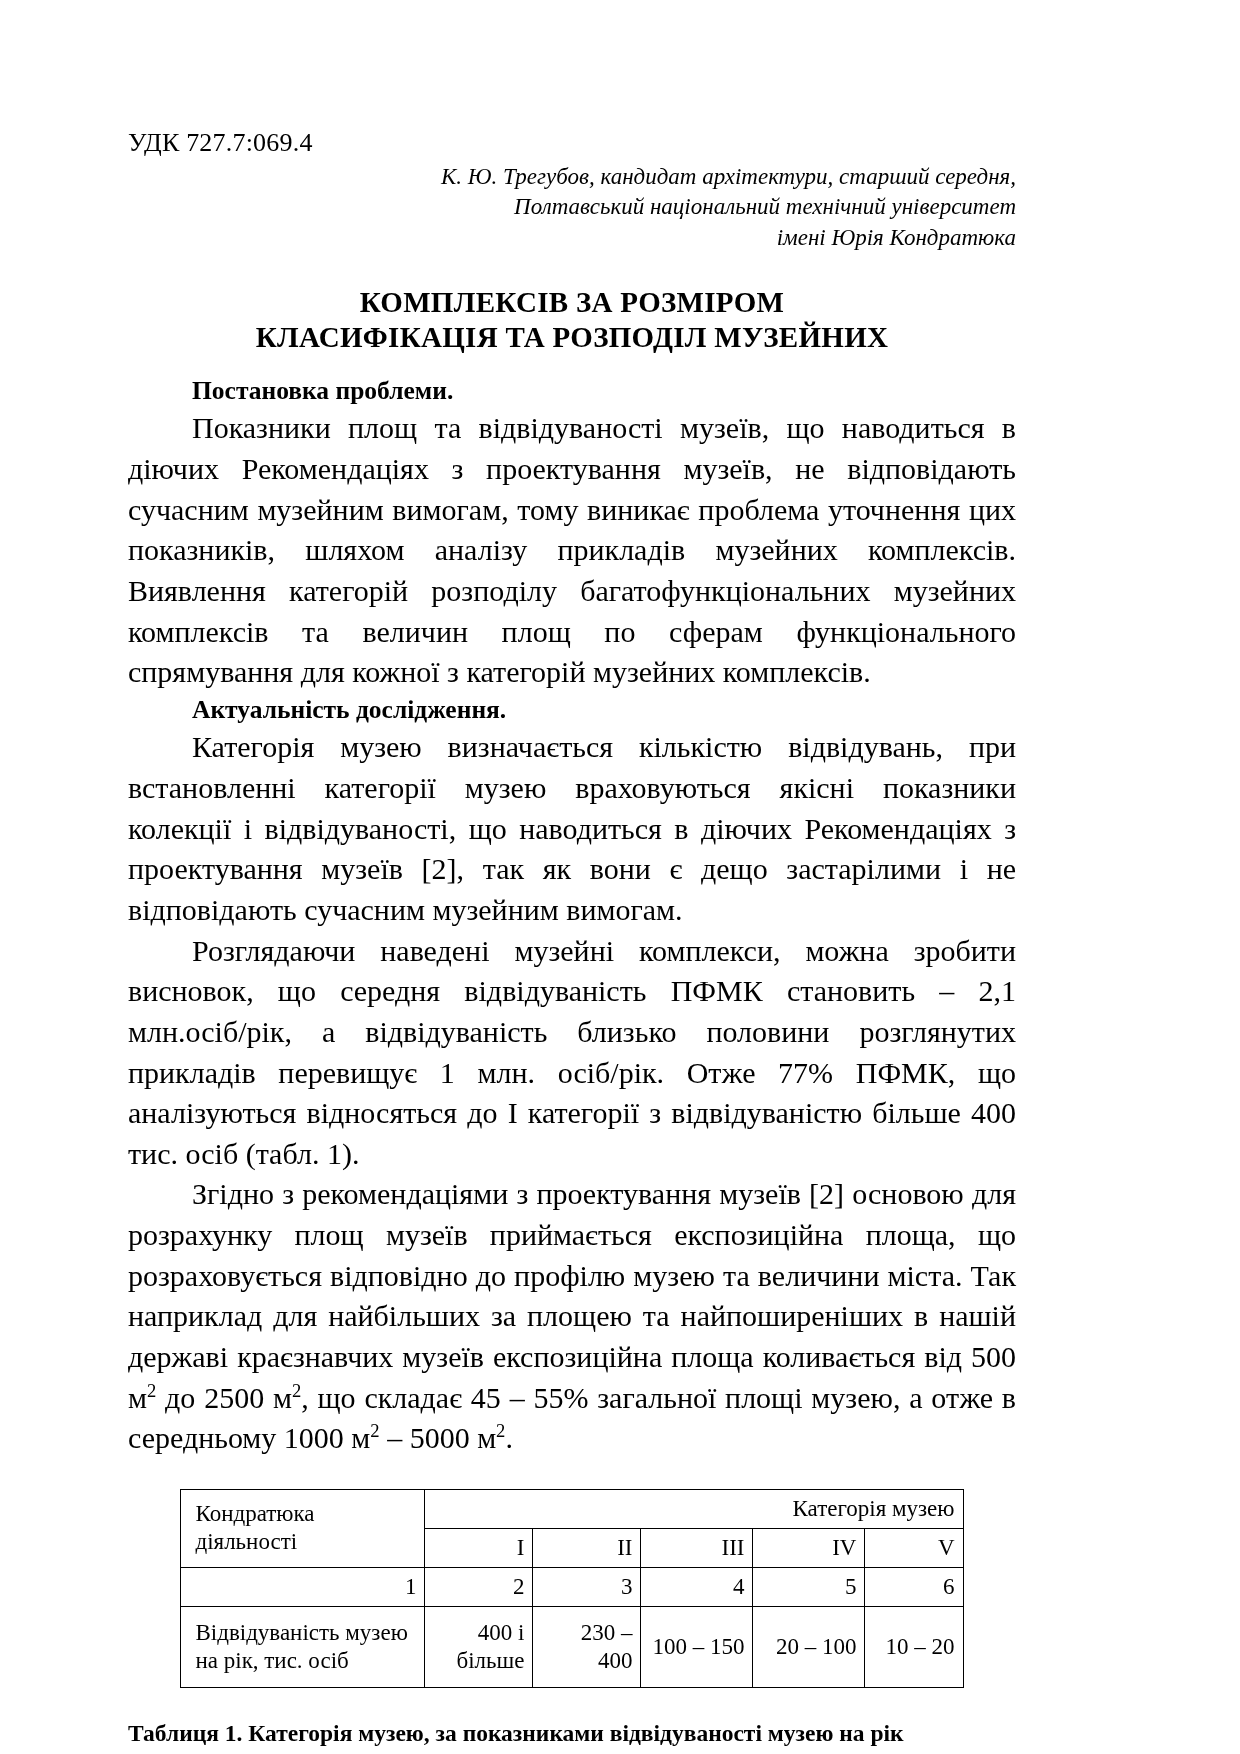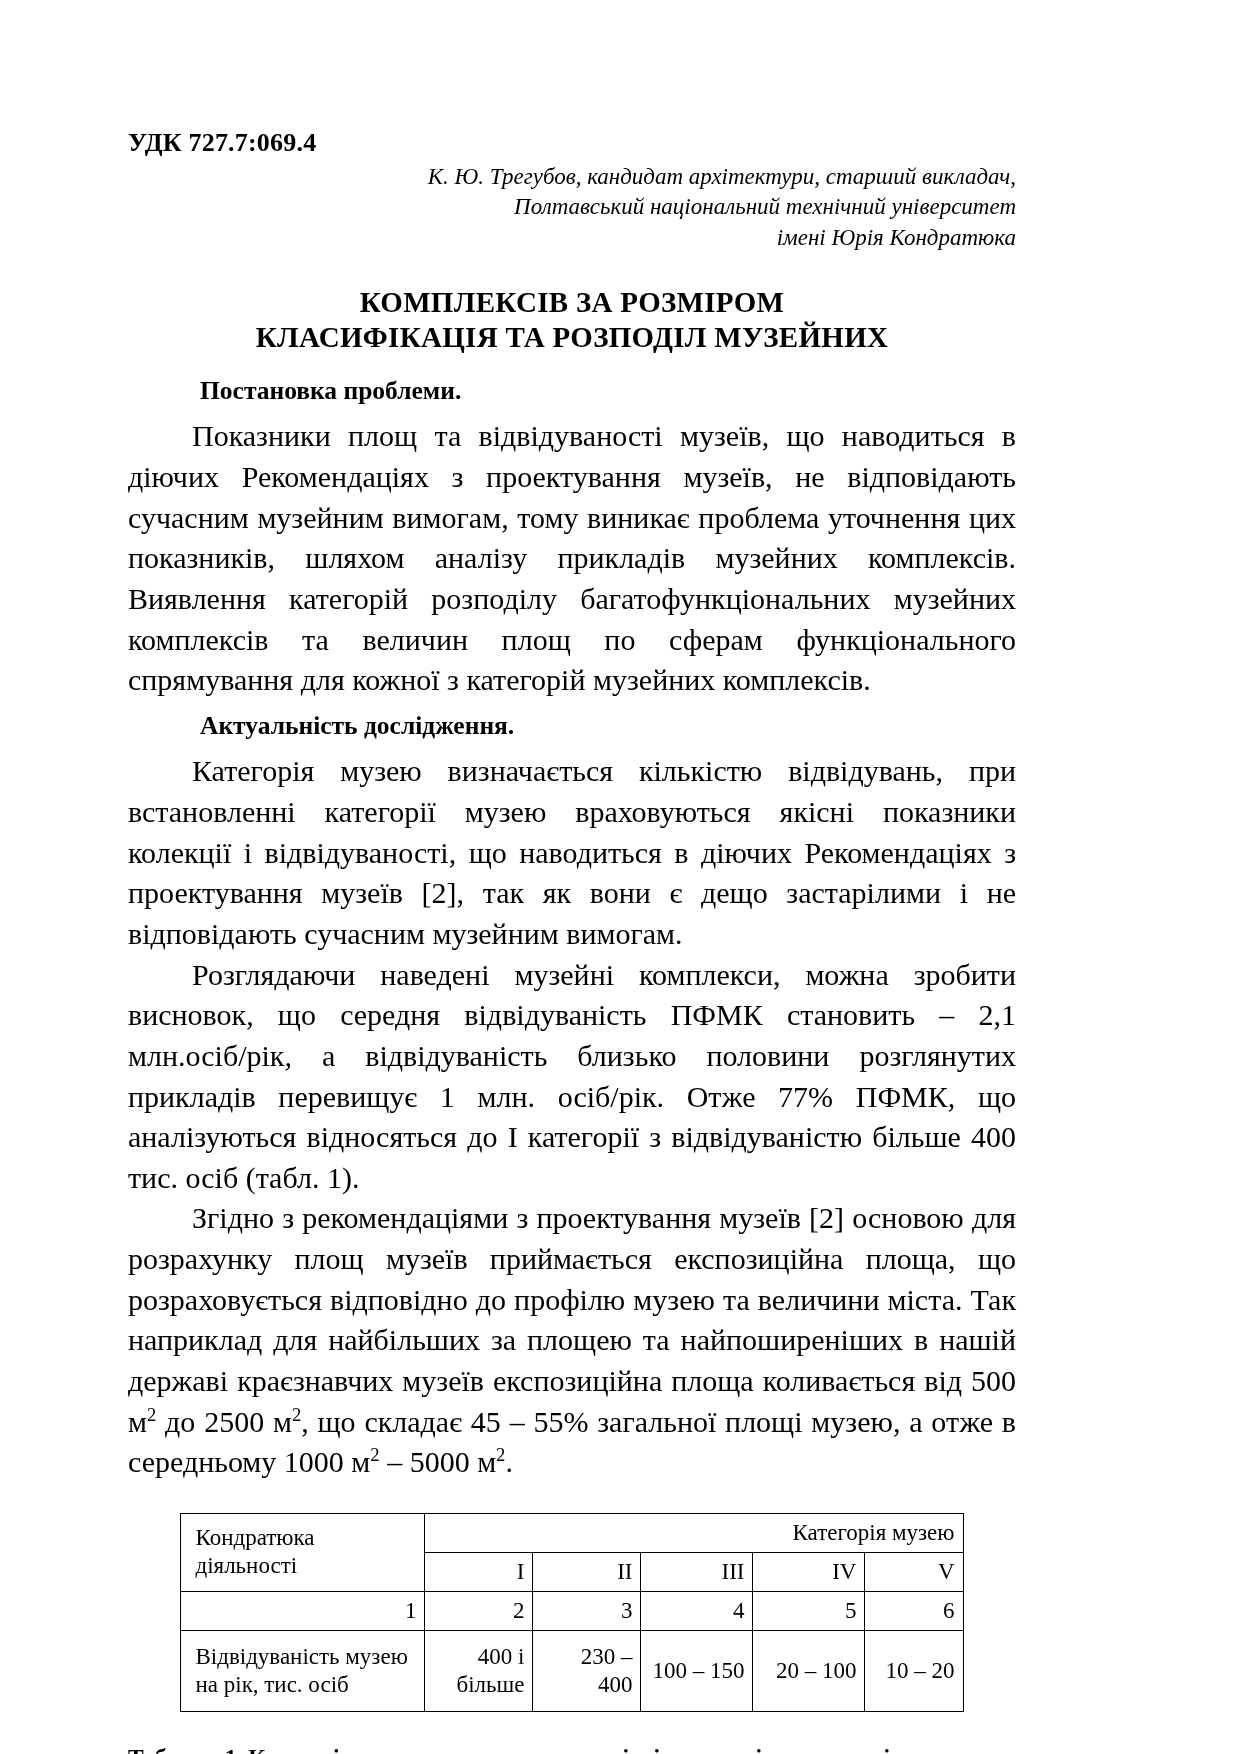--- a/index.html
+++ b/index.html
@@ -18,21 +18,21 @@
   }
   .content {
     position: absolute;
     left: 128px;
     top: 128px;
     width: 888px;
   }
 
   
   .udc {
-    font-weight: bold;
+    font-weight: normal;
     font-size: 26px;
     letter-spacing: 0.2px;
     margin: 0 0 4px 0;
   }
 
   
   .authors {
     text-align: right;
     font-style: italic;
     font-size: 23px;
@@ -59,21 +59,21 @@
     text-align: justify;
     text-justify: inter-word;
     margin: 0;
     text-indent: 64px;
     hyphens: none;
   }
   .heading {
     font-size: 25.5px;
     line-height: 1.355;
     font-weight: bold;
-    margin: 8px;
+    margin: 0;
     text-indent: 64px;
     text-align: left;
   }
   sup {
     font-size: 0.62em;
     vertical-align: super;
     line-height: 0;
   }
 
   
@@ -117,21 +117,21 @@
 </style>
 </head>
 <body>
 
 <div class="page">
   <div class="content">
 
     <div class="udc">УДК 727.7:069.4</div>
 
     <div class="authors">
-      <span class="line">К. Ю. Трегубов, кандидат архітектури, старший викладач,</span>
+      <span class="line">К. Ю. Трегубов, кандидат архітектури, старший середня,</span>
       <span class="line">Полтавський національний технічний університет</span>
       <span class="line">імені Юрія Кондратюка</span>
     </div>
 
     <h1 class="title">
       <span class="line">КОМПЛЕКСІВ ЗА РОЗМІРОМ</span>
       <span class="line">КЛАСИФІКАЦІЯ ТА РОЗПОДІЛ МУЗЕЙНИХ</span>
     </h1>
 
     <p class="heading">Постановка проблеми.</p>

